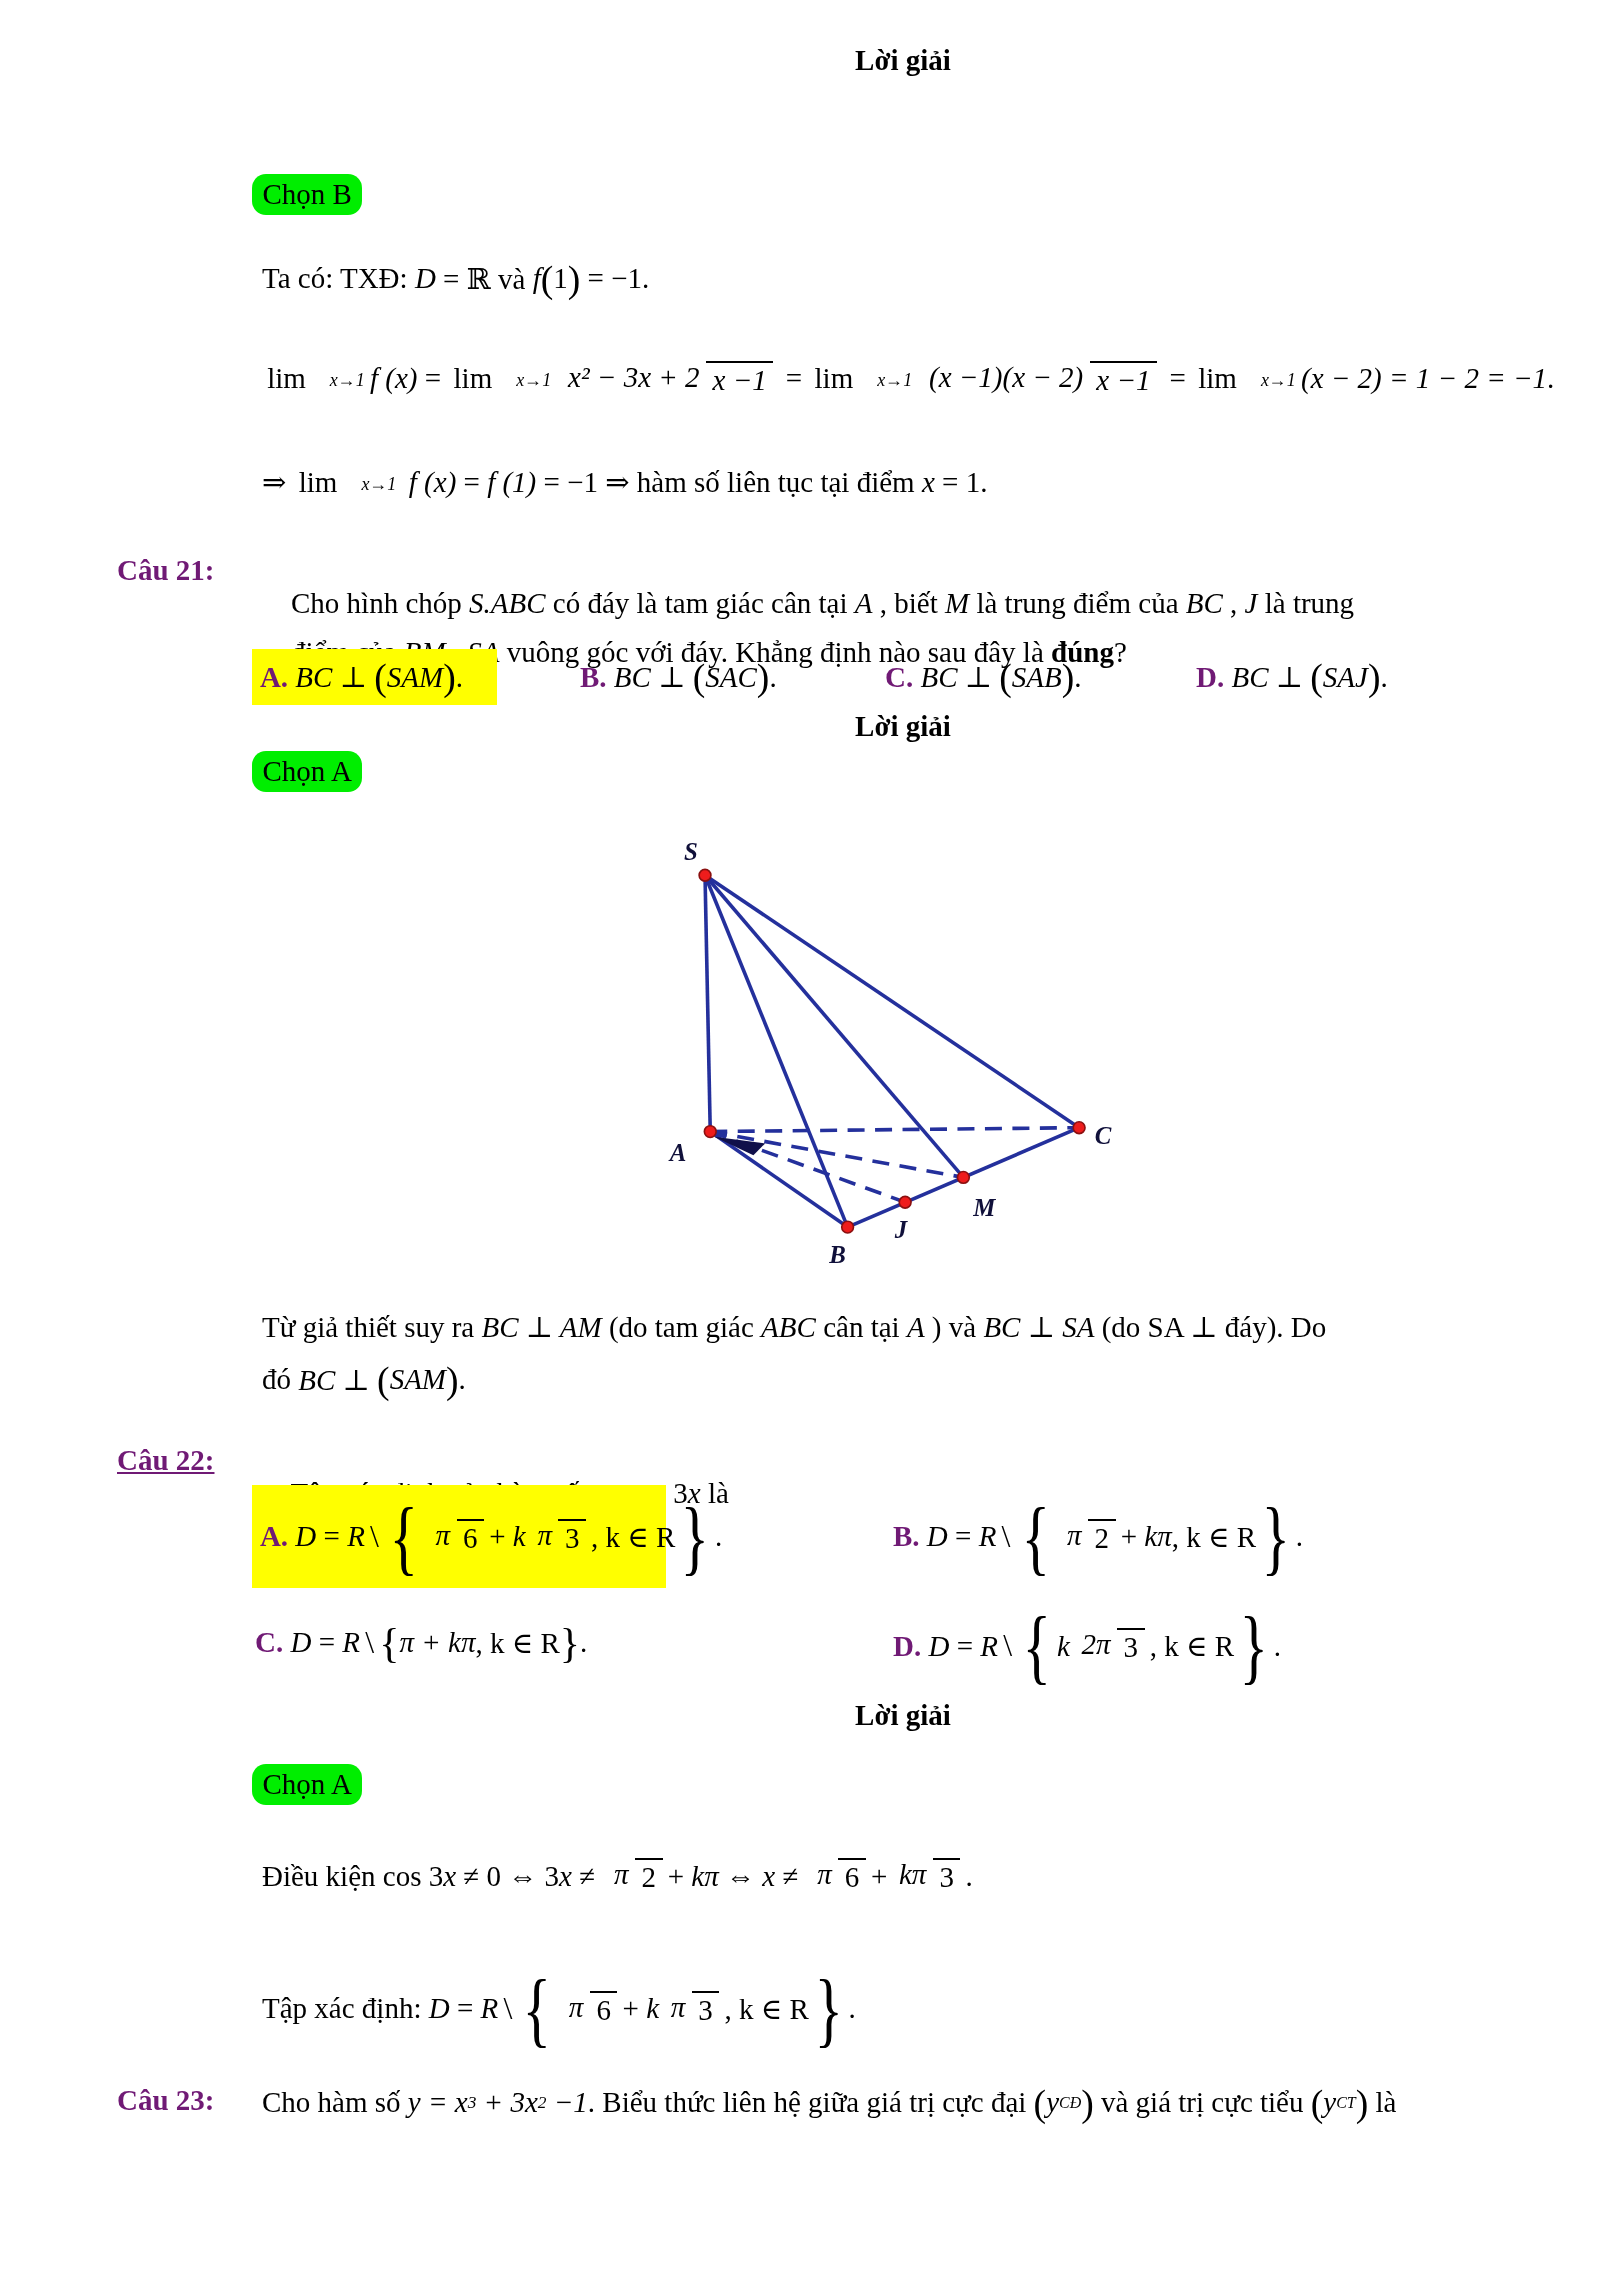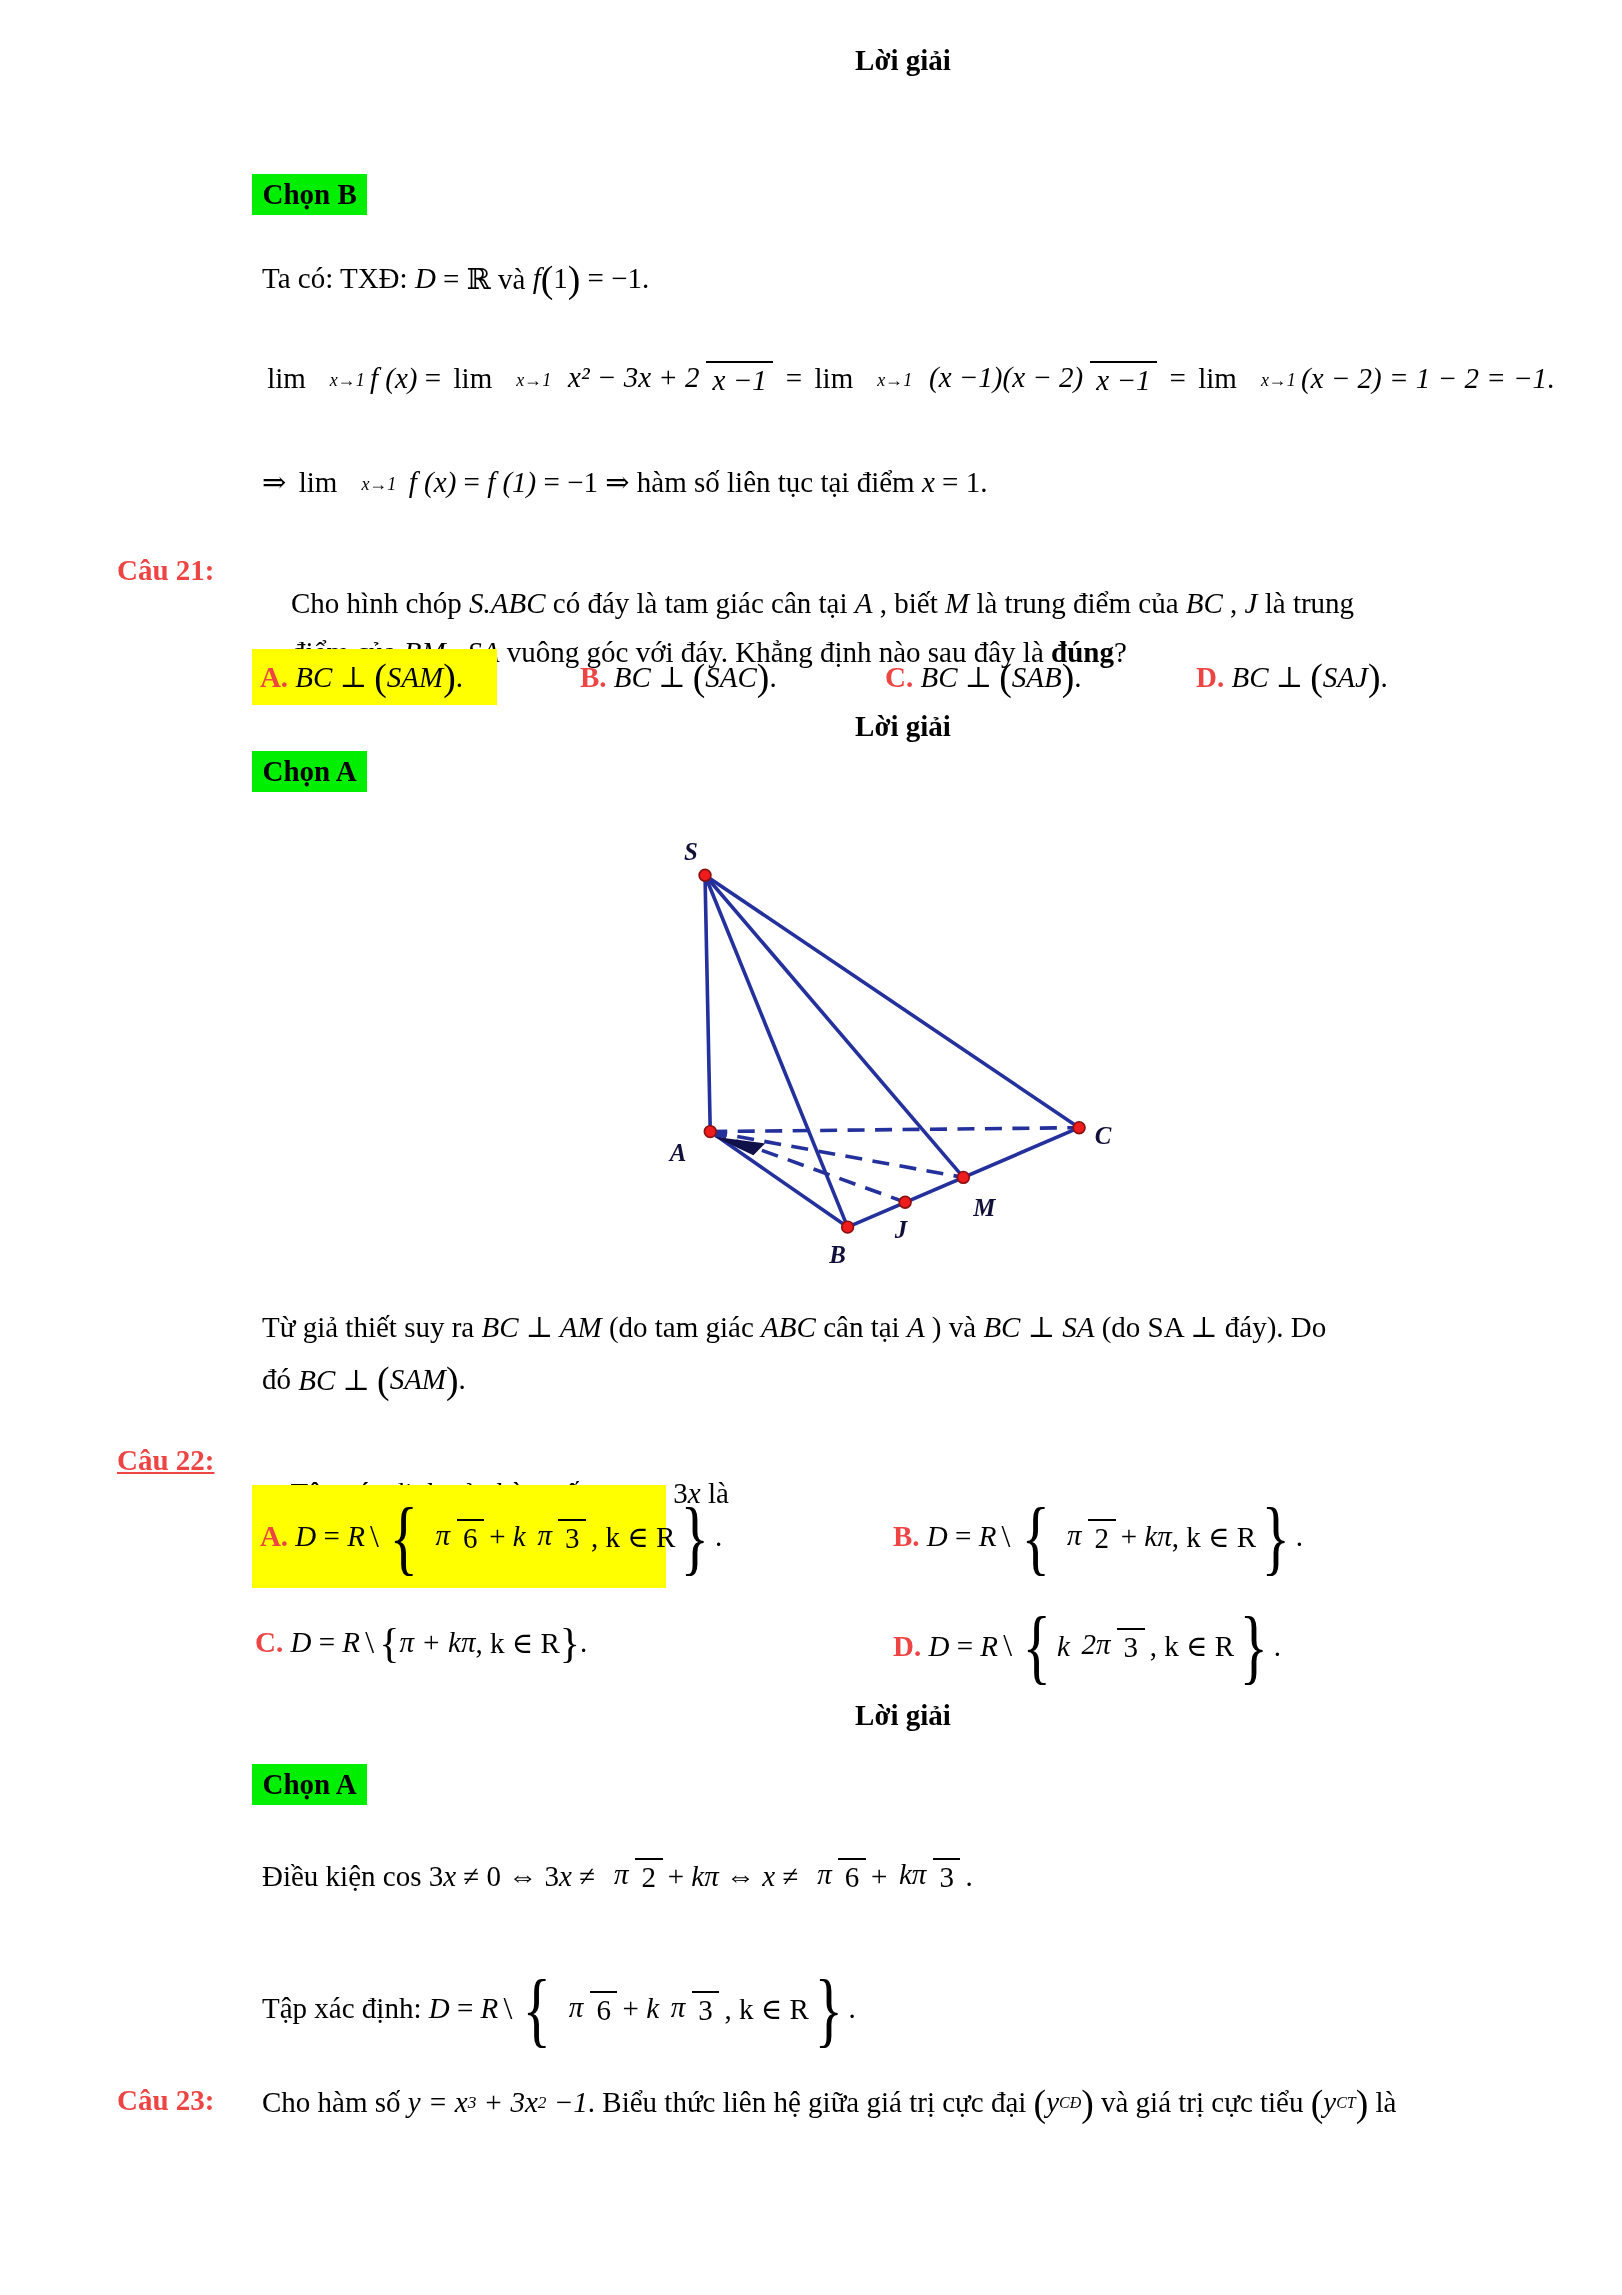--- a/index.html
+++ b/index.html
@@ -1,22 +1,22 @@
 <!DOCTYPE html>
 <html style="font-size:10.5px"><head>
 <meta charset="utf-8">
 <style>
   html,body{margin:0;padding:0;background:#ffffff;}
   .page{position:relative;width:1623px;height:2295px;background:#fff;color:#000;
         font-family:"Liberation Serif","DejaVu Serif","DejaVu Sans",serif;font-size:29px;overflow:hidden;}
   .abs{position:absolute;}
   .center-head{left:278px;width:1250px;text-align:center;font-weight:bold;}
-  .hl-green{background:#00ee00;font-weight:bold;padding:3.9px 10.5px;display:inline-block;}
+  .hl-green{background:#00ee00;font-weight:normal;padding:3.9px 10.5px;display:inline-block;border-radius:14px;}
   .hl-yellow{background:#ffff00;}
-  .blue{color:#ef4444;font-weight:bold;}
+  .blue{color:#701a75;font-weight:bold;}
   .mrow{display:flex;align-items:center;white-space:pre;}
   .line{white-space:pre;}
   .it{font-style:italic;}
   .bold{font-weight:bold;}
   .lim{display:inline-flex;flex-direction:row;align-items:center;line-height:1;margin:0 5.2px;}
   .lim .sub{font-size:0.62em;margin-top:3.3px;margin-left:24px;}
   .frac{display:inline-flex;flex-direction:row;align-items:center;line-height:1.08;margin:0 5.2px;text-align:center;}
   .frac .num{padding:0 6.5px 2px;}
   .frac .den{border-top:2.6px solid #000;padding:2px 6.5px 0;}
   .pbig{font-size:1.3em;font-weight:400;}

